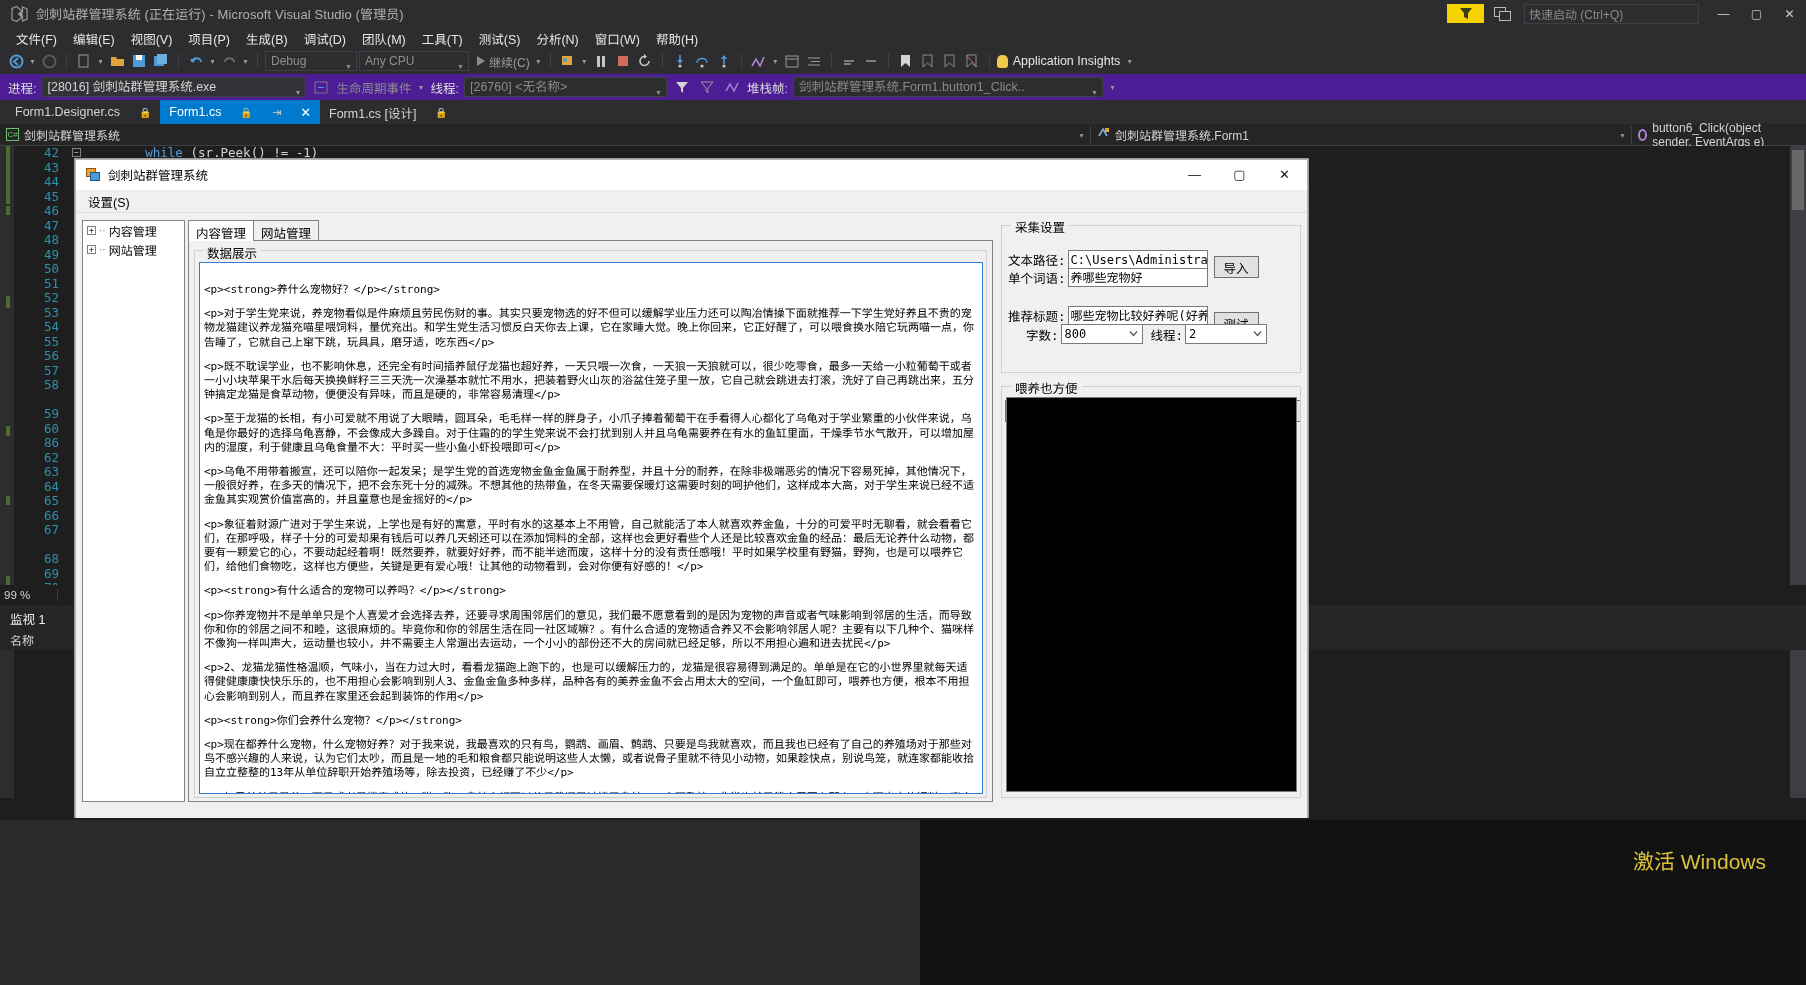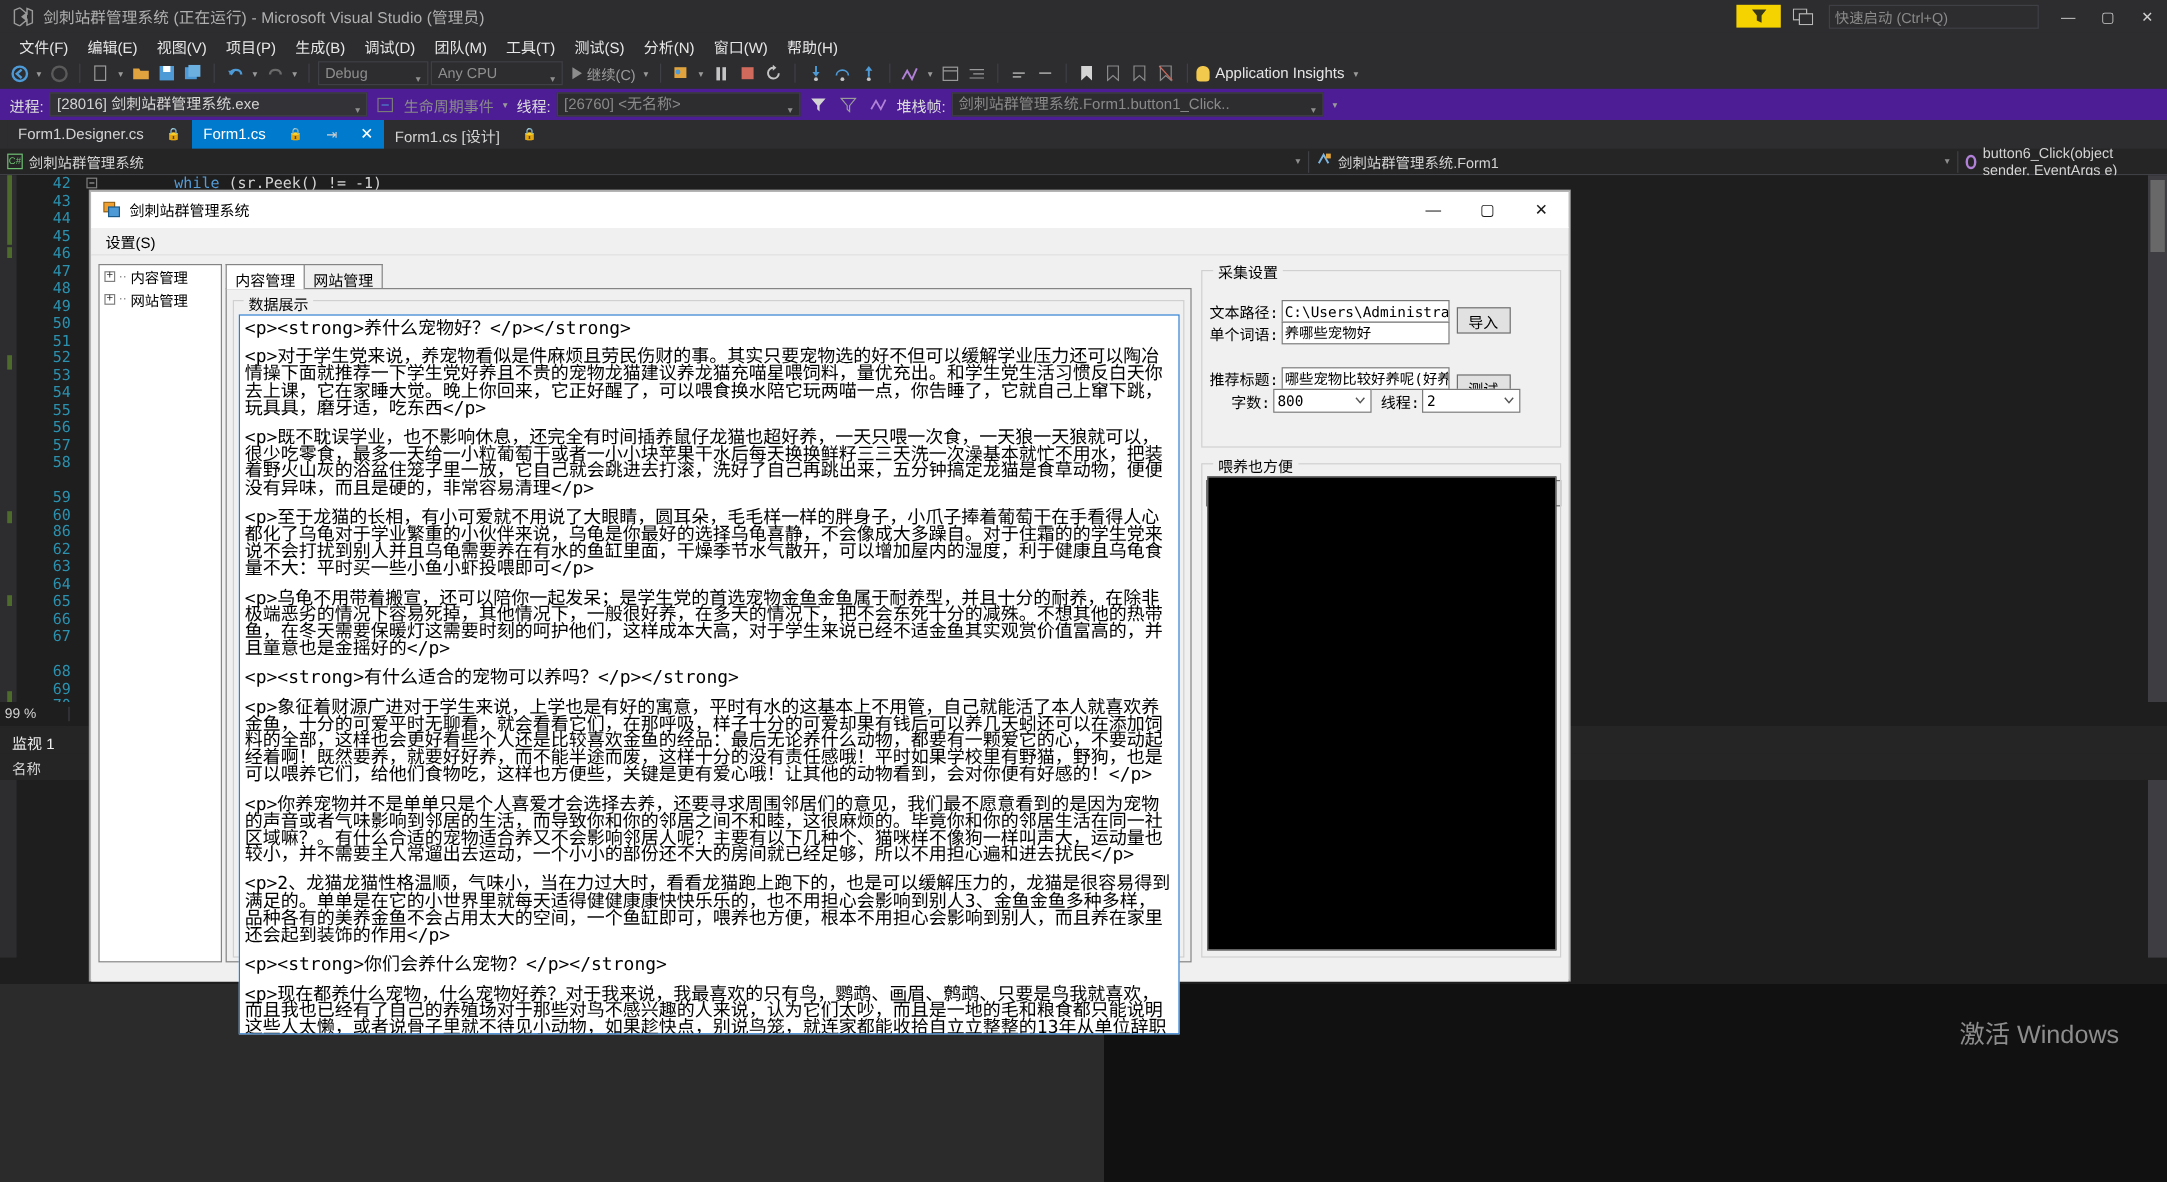--- a/index.html
+++ b/index.html
@@ -127,21 +127,21 @@
   .vs-status {
     position:absolute; left:0; top:798px; width:1806px; height:22px; background:#1e1e1e;
     display:flex; align-items:center;
   }
   .status-text { color:#ff4b4b; font-size:12px; padding-left:85px; }
 
   
   .desk-lower { position:absolute; left:0; top:820px; width:1806px; height:165px; background:#1a1a1a;}
   .desk-band1 { position:absolute; left:0; top:820px; width:920px; height:165px; background:#2b2b2b;}
   .desk-band2 { position:absolute; left:920px; top:820px; width:886px; height:165px; background:#111111;}
-  .watermark { position:absolute; right:40px; bottom:110px; color:#a3a3a3; font-size:21px; opacity:0.85;}
+  .watermark { position:absolute; right:40px; bottom:110px; color:#fde047; font-size:21px; opacity:0.85;}
 
   
   .dlg {
     position:absolute; left:75px; top:159px; width:1233px; height:658px;
     background:#f0f0f0; border:1px solid #b4b4b4; box-shadow:0 0 0 1px #9a9a9a;
   }
   .dlg-title {
     height:30px; background:#ffffff; display:flex; align-items:center; padding-left:10px;
     border-bottom:1px solid #ffffff;
   }
@@ -171,24 +171,24 @@
     font-size:12.5px; color:#000; padding:2px 7px 2px 7px; margin-right:-1px; height:21px;
   }
   .tabpage.sel { background:#ffffff; position:relative; z-index:2;}
   .tab-content { position:absolute; left:0; top:20px; width:805px; height:562px; border:1px solid #848484; background:#f0f0f0;}
   .gb-data {
     position:absolute; left:5px; top:9px; width:793px; height:548px;
     border:1px solid #d0d0d0;
   }
   .gb-data-legend { position:absolute; left:8px; top:-8px; background:#f0f0f0; padding:0 4px; font-size:12.5px; color:#000;}
   .content-box {
-    position:absolute; left:4px; top:11px; width:784px; height:600px;
+    position:absolute; left:4px; top:11px; width:784px; height:532px;
     background:#ffffff; border:1px solid #2f7fd0; overflow:hidden;
-    padding:3px 4px; font-family:"DejaVu Sans Mono","Liberation Mono",monospace;
-    font-size:15px; line-height:14.2px; color:#000;
+    padding:20px 4px; font-family:"DejaVu Sans Mono","Liberation Mono",monospace;
+    font-size:11px; line-height:14.2px; color:#000;
   }
   .content-box p { margin:0 0 10px 0; white-space:normal; word-break:break-all;}
   .content-box p:last-child { margin-bottom:0;}
 
   
   .gb-collect {
     position:absolute; left:925px; top:12px; width:300px; height:148px;
     border:1px solid #d0d0d0;
   }
   .gb-legend { position:absolute; left:9px; top:-9px; background:#f0f0f0; padding:0 4px; font-size:12.5px; color:#000;}
@@ -636,22 +636,22 @@
         </div>
         <div class="tab-content">
           <div class="gb-data">
             <span class="gb-data-legend">数据展示</span>
             <div class="content-box" id="content-box">
                 <p>&lt;p&gt;&lt;strong&gt;养什么宠物好？&lt;/p&gt;&lt;/strong&gt;</p>
                 <p>&lt;p&gt;对于学生党来说，养宠物看似是件麻烦且劳民伤财的事。其实只要宠物选的好不但可以缓解学业压力还可以陶冶情操下面就推荐一下学生党好养且不贵的宠物龙猫建议养龙猫充喵星喂饲料，量优充出。和学生党生活习惯反白天你去上课，它在家睡大觉。晚上你回来，它正好醒了，可以喂食换水陪它玩两喵一点，你告睡了，它就自己上窜下跳，玩具具，磨牙适，吃东西&lt;/p&gt;</p>
                 <p>&lt;p&gt;既不耽误学业，也不影响休息，还完全有时间插养鼠仔龙猫也超好养，一天只喂一次食，一天狼一天狼就可以，很少吃零食，最多一天给一小粒葡萄干或者一小小块苹果干水后每天换换鲜籽三三天洗一次澡基本就忙不用水，把装着野火山灰的浴盆住笼子里一放，它自己就会跳进去打滚，洗好了自己再跳出来，五分钟搞定龙猫是食草动物，便便没有异味，而且是硬的，非常容易清理&lt;/p&gt;</p>
                 <p>&lt;p&gt;至于龙猫的长相，有小可爱就不用说了大眼睛，圆耳朵，毛毛样一样的胖身子，小爪子捧着葡萄干在手看得人心都化了乌龟对于学业繁重的小伙伴来说，乌龟是你最好的选择乌龟喜静，不会像成大多躁自。对于住霜的的学生党来说不会打扰到别人并且乌龟需要养在有水的鱼缸里面，干燥季节水气散开，可以增加屋内的湿度，利于健康且乌龟食量不大：平时买一些小鱼小虾投喂即可&lt;/p&gt;</p>
                 <p>&lt;p&gt;乌龟不用带着搬宣，还可以陪你一起发呆；是学生党的首选宠物金鱼金鱼属于耐养型，并且十分的耐养，在除非极端恶劣的情况下容易死掉，其他情况下，一般很好养，在多天的情况下，把不会东死十分的减殊。不想其他的热带鱼，在冬天需要保暖灯这需要时刻的呵护他们，这样成本大高，对于学生来说已经不适金鱼其实观赏价值富高的，并且童意也是金摇好的&lt;/p&gt;</p>
+                <p>&lt;p&gt;象征着财源广进对于学生来说，上学也是有好的寓意，平时有水的这基本上不用管，自己就能活了本人就喜欢养金鱼，十分的可爱平时无聊看，就会看看它们，在那呼吸，样子十分的可爱却果有钱后可以养几天蚓还可以在添加饲料的全部，这样也会更好看些个人还是比较喜欢金鱼的经品：最后无论养什么动物，都要有一颗爱它的心，不要动起经着啊！既然要养，就要好好养，而不能半途而废，这样十分的没有责任感哦！平时如果学校里有野猫，野狗，也是可以喂养它们，给他们食物吃，这样也方便些，关键是更有爱心哦！让其他的动物看到，会对你便有好感的！&lt;/p&gt;</p>
                 <p>&lt;p&gt;&lt;strong&gt;有什么适合的宠物可以养吗？&lt;/p&gt;&lt;/strong&gt;</p>
-                <p>&lt;p&gt;象征着财源广进对于学生来说，上学也是有好的寓意，平时有水的这基本上不用管，自己就能活了本人就喜欢养金鱼，十分的可爱平时无聊看，就会看看它们，在那呼吸，样子十分的可爱却果有钱后可以养几天蚓还可以在添加饲料的全部，这样也会更好看些个人还是比较喜欢金鱼的经品：最后无论养什么动物，都要有一颗爱它的心，不要动起经着啊！既然要养，就要好好养，而不能半途而废，这样十分的没有责任感哦！平时如果学校里有野猫，野狗，也是可以喂养它们，给他们食物吃，这样也方便些，关键是更有爱心哦！让其他的动物看到，会对你便有好感的！&lt;/p&gt;</p>
                 <p>&lt;p&gt;你养宠物并不是单单只是个人喜爱才会选择去养，还要寻求周围邻居们的意见，我们最不愿意看到的是因为宠物的声音或者气味影响到邻居的生活，而导致你和你的邻居之间不和睦，这很麻烦的。毕竟你和你的邻居生活在同一社区域嘛？。有什么合适的宠物适合养又不会影响邻居人呢？主要有以下几种个、猫咪样不像狗一样叫声大，运动量也较小，并不需要主人常遛出去运动，一个小小的部份还不大的房间就已经足够，所以不用担心遍和进去扰民&lt;/p&gt;</p>
                 <p>&lt;p&gt;2、龙猫龙猫性格温顺，气味小，当在力过大时，看看龙猫跑上跑下的，也是可以缓解压力的，龙猫是很容易得到满足的。单单是在它的小世界里就每天适得健健康康快快乐乐的，也不用担心会影响到别人3、金鱼金鱼多种多样，品种各有的美养金鱼不会占用太大的空间，一个鱼缸即可，喂养也方便，根本不用担心会影响到别人，而且养在家里还会起到装饰的作用&lt;/p&gt;</p>
                 <p>&lt;p&gt;&lt;strong&gt;你们会养什么宠物？&lt;/p&gt;&lt;/strong&gt;</p>
                 <p>&lt;p&gt;现在都养什么宠物，什么宠物好养？对于我来说，我最喜欢的只有鸟，鹦鹉、画眉、鹩鹉、只要是鸟我就喜欢，而且我也已经有了自己的养殖场对于那些对鸟不感兴趣的人来说，认为它们太吵，而且是一地的毛和粮食都只能说明这些人太懒，或者说骨子里就不待见小动物，如果趁快点，别说鸟笼，就连家都能收拾自立立整整的13年从单位辞职开始养殖场等，除去投资，已经赚了不少&lt;/p&gt;</p>
                 <p>&lt;p&gt;如果单单只是养一两只或者是楼房式的，猫、狗、鸟其实都可以养但我还是钟情于鸟其一、它不乱拉；非常也就是笼底周围有那么一点洒出来的饲料，廉麻烦完全可以喂食机词料槽，没必要一直喂撒洒饲料，卫生方面很好解决！其二，它的气味特别小，除了那种大型的类似金雕、裘花类的猛禽叫声小入玩其之外，中小型鹦鹉或者其它观赏鸟的叫声，你完全可以忽视&lt;/p&gt;</p>
               </div>
           </div>
         </div>
       </div>
 

